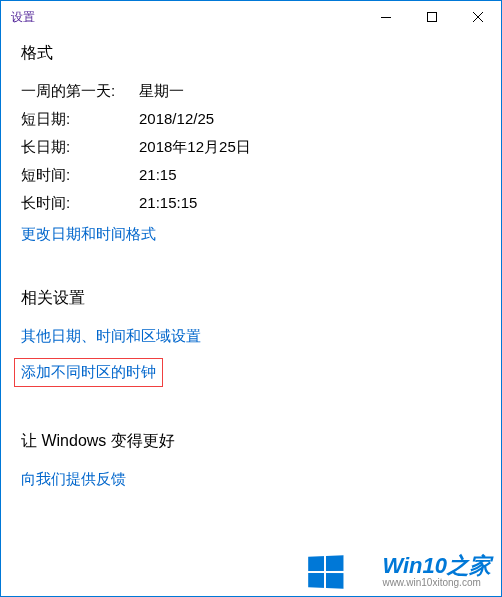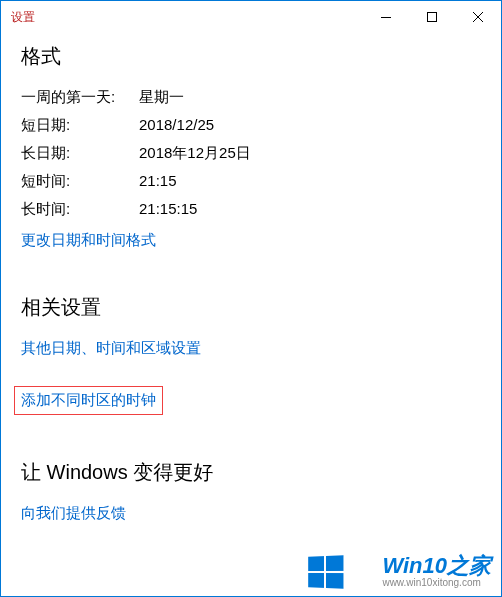--- a/index.html
+++ b/index.html
@@ -17,21 +17,21 @@
       overflow: hidden;
     }
     .titlebar {
       display: flex;
       align-items: center;
       height: 32px;
       padding-left: 10px;
     }
     .titlebar-text {
       font-size: 12px;
-      color: #b91c1c;
+      color: #4c1d95;
       flex: 1;
     }
     .window-controls {
       display: flex;
     }
     .win-btn {
       width: 46px;
       height: 32px;
       display: flex;
       align-items: center;
@@ -54,21 +54,21 @@
       margin-right: 12px;
       color: #555;
       flex-shrink: 0;
     }
     .page-title {
       font-size: 30px;
       font-weight: 400;
       color: #000;
     }
     .section-title {
-      font-size: 20px;
+      font-size: 16px;
       font-weight: 400;
       color: #000;
       margin-bottom: 18px;
     }
     .format-table {
       margin-bottom: 12px;
     }
     .format-row {
       display: flex;
       margin-bottom: 9px;
@@ -184,21 +184,21 @@
     <div class="format-row">
       <span class="format-label">长时间:</span>
       <span class="format-value">21:15:15</span>
     </div>
   </div>
 
   <span class="link">更改日期和时间格式</span>
 
   <h2 class="section-title section-gap">相关设置</h2>
 
-  <div style="margin-bottom:20px;">
+  <div style="margin-bottom:4px;">
     <span class="link">其他日期、时间和区域设置</span>
   </div>
 
   <div class="highlighted">
     <span class="link">添加不同时区的时钟</span>
   </div>
 
   <h2 class="section-title section-gap">让 Windows 变得更好</h2>
 
   <span class="link">向我们提供反馈</span>

